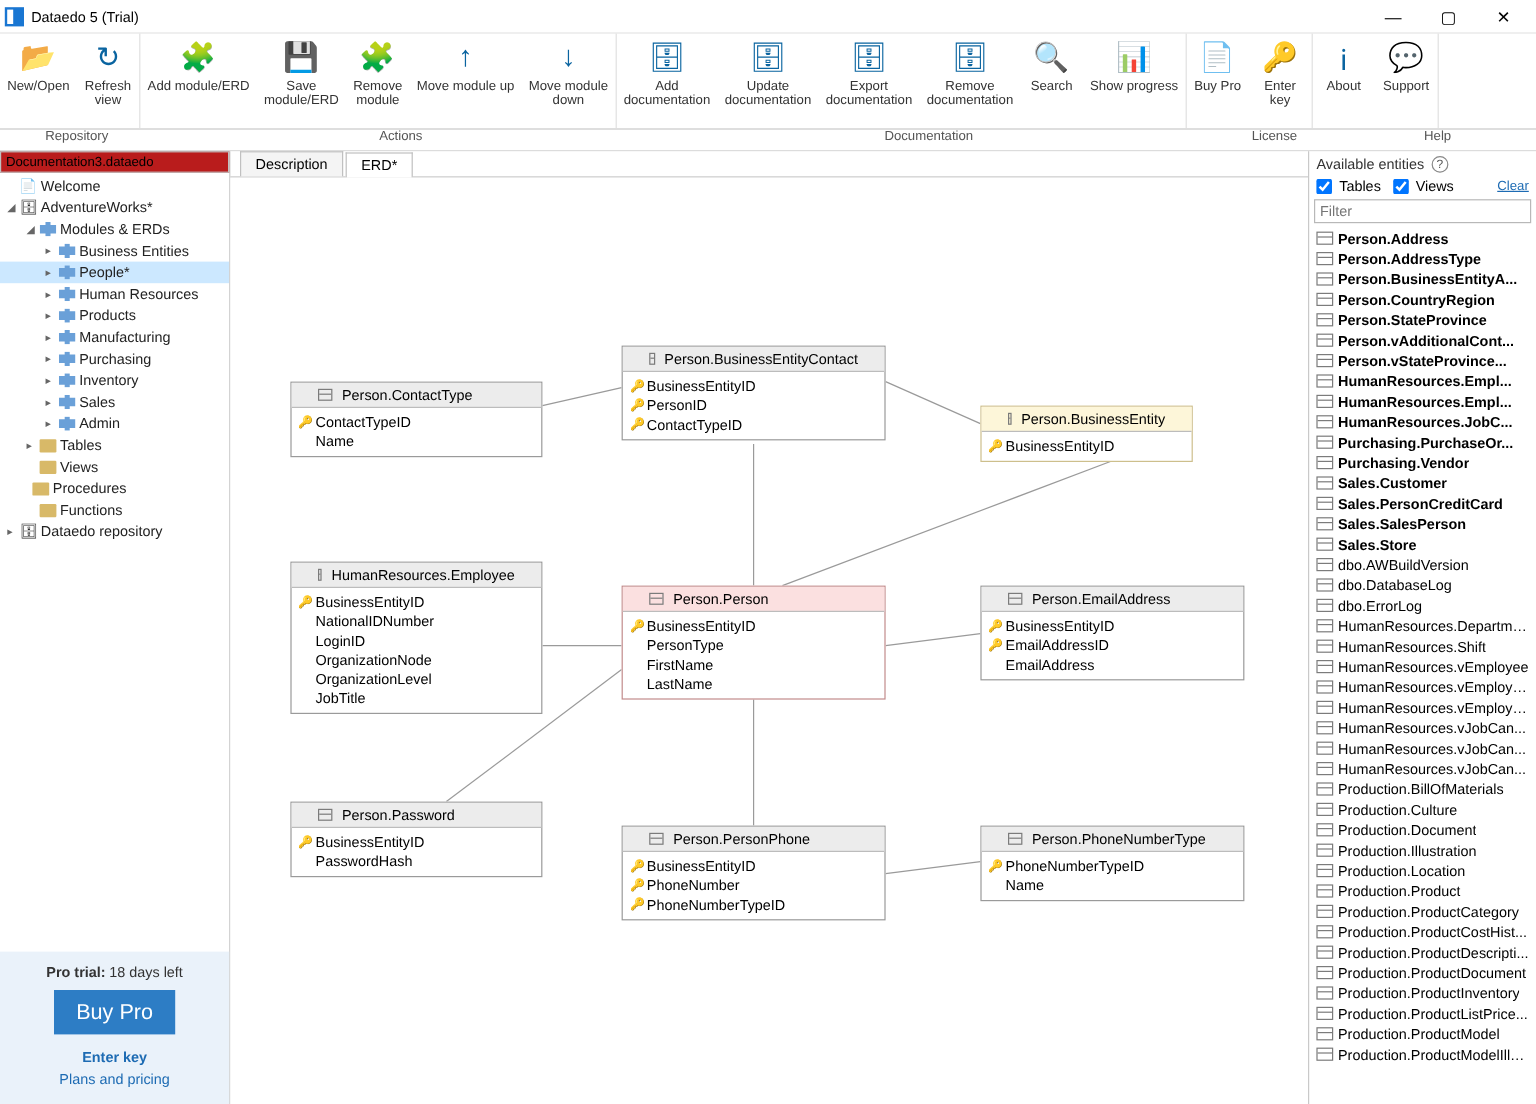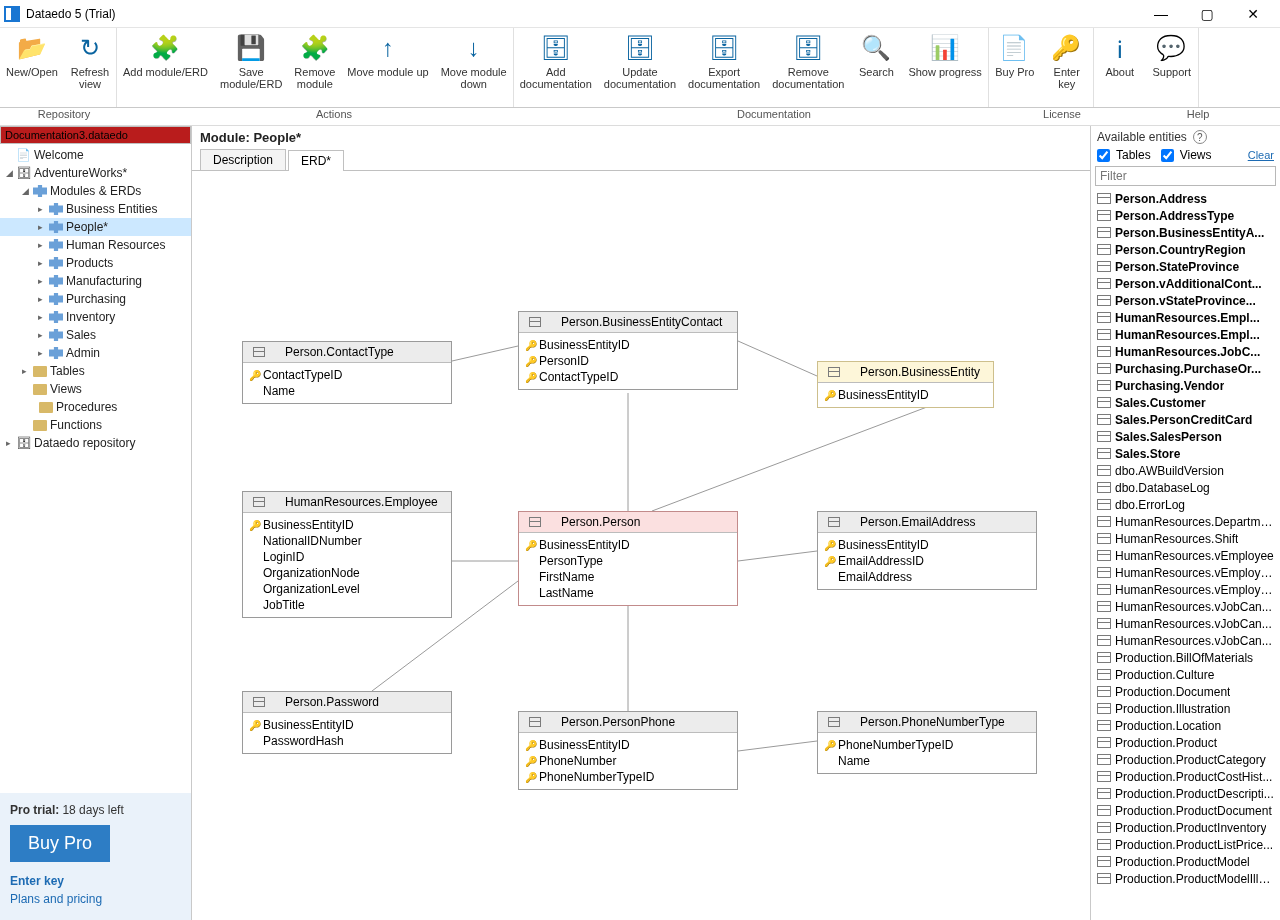--- a/index.html
+++ b/index.html
@@ -24,35 +24,35 @@
 
 
 .main { display:flex; height: calc(920px - 28px - 80px - 18px); }
 .sidebar { width:192px; border-right:1px solid #c9c9c9; display:flex; flex-direction:column; }
 .sidebar-header { background:#b91c1c; border:1px solid #c0c0c0; padding:2px 4px; font-size:11px; }
 .tree { flex:1; overflow:auto; padding:2px 0; }
 .tree-node { display:flex; align-items:center; height:18px; padding-left:6px; font-size:12px; color:#222; white-space:nowrap; }
 .tree-node .arrow { width:10px; color:#666; font-size:9px; display:inline-block; }
 .tree-node .ticon { width:16px; display:inline-flex; align-items:center; justify-content:center; margin-right:2px; }
 .tree-node.selected { background:#cce8ff; }
-.pro-box { background:#eaf2fa; padding:10px; }
+.pro-box { background:#eaf2fa; padding:10px; text-align:center; }
 .pro-box .trial { font-size:11px; color:#333; margin-bottom:8px; }
 .pro-box .buy { background:#2d7dc5; color:#fff; padding:8px 18px; display:inline-block; font-size:18px; margin-bottom:8px; }
 .pro-box .link { color:#1d6bb3; font-size:12px; display:block; margin:4px 0; }
 
 
 .center { flex:1; display:flex; flex-direction:column; }
 .module-header { padding:4px 8px; font-weight:bold; font-size:13px; color:#222; }
 .tabs { display:flex; border-bottom:1px solid #c0c0c0; padding-left:8px; }
 .tab { padding:3px 12px; border:1px solid #c0c0c0; border-bottom:none; margin-right:2px; background:#f4f4f4; font-size:12px; }
 .tab.active { background:#fff; position:relative; top:1px; }
 .canvas { flex:1; position:relative; background:#fff; overflow:hidden; }
 
 .entity { position:absolute; border:1px solid #9a9a9a; background:#fff; font-size:12px; }
-.entity-header { background:#ececec; border-bottom:1px solid #bcbcbc; padding:3px 10px; font-weight:normal; display:flex; align-items:center; gap:20px; }
+.entity-header { background:#ececec; border-bottom:1px solid #bcbcbc; padding:3px 22px; font-weight:normal; display:flex; align-items:center; gap:8px; }
 .entity-header .ei { width:12px; height:10px; border:1px solid #7b7b7b; display:inline-block; position:relative; }
 .entity-header .ei::before { content:""; position:absolute; left:0; right:0; top:3px; border-top:1px solid #7b7b7b; }
 .entity.highlight-red .entity-header { background:#fbe0e0; }
 .entity.highlight-red { border-color:#c28b8b; }
 .entity.highlight-yellow .entity-header { background:#fdf6d9; }
 .entity.highlight-yellow { border-color:#cdbf8c; }
 .entity-cols { padding:4px 6px; }
 .col { display:flex; align-items:center; height:16px; }
 .col .key { width:14px; color:#d4a22b; font-size:10px; }
 
@@ -283,21 +283,21 @@
           </span>
           <span>Tables</span>
         </div>
         <div class="tree-node" style="padding-left: 22px;">
           <span class="arrow"></span>
           <span class="ticon">
             <span class="folder"></span>
           </span>
           <span>Views</span>
         </div>
-        <div class="tree-node" style="padding-left: 28px;">
+        <div class="tree-node" style="padding-left: 16px;">
           <span class="arrow"></span>
           <span class="ticon">
             <span class="folder"></span>
           </span>
           <span>Procedures</span>
         </div>
         <div class="tree-node" style="padding-left: 22px;">
           <span class="arrow"></span>
           <span class="ticon">
             <span class="folder"></span>
@@ -312,21 +312,20 @@
       </div>
     <div class="pro-box">
       <div class="trial"><b>Pro trial:</b> <span>18 days left</span></div>
       <div class="buy">Buy Pro</div>
       <span class="link" style="font-weight:bold">Enter key</span>
       <span class="link">Plans and pricing</span>
     </div>
   </div>
 
   <div class="center">
-    <div class="module-header">Module: People*</div>
     <div class="tabs">
       <div class="tab">Description</div>
       <div class="tab active">ERD*</div>
     </div>
     <div class="canvas" id="canvas">
       <svg class="connectors">
         <line x1="260" y1="190" x2="326" y2="175"></line>
         <line x1="546" y1="170" x2="625" y2="205"></line>
         <line x1="436" y1="222" x2="436" y2="340"></line>
         <line x1="735" y1="236" x2="460" y2="340"></line>

